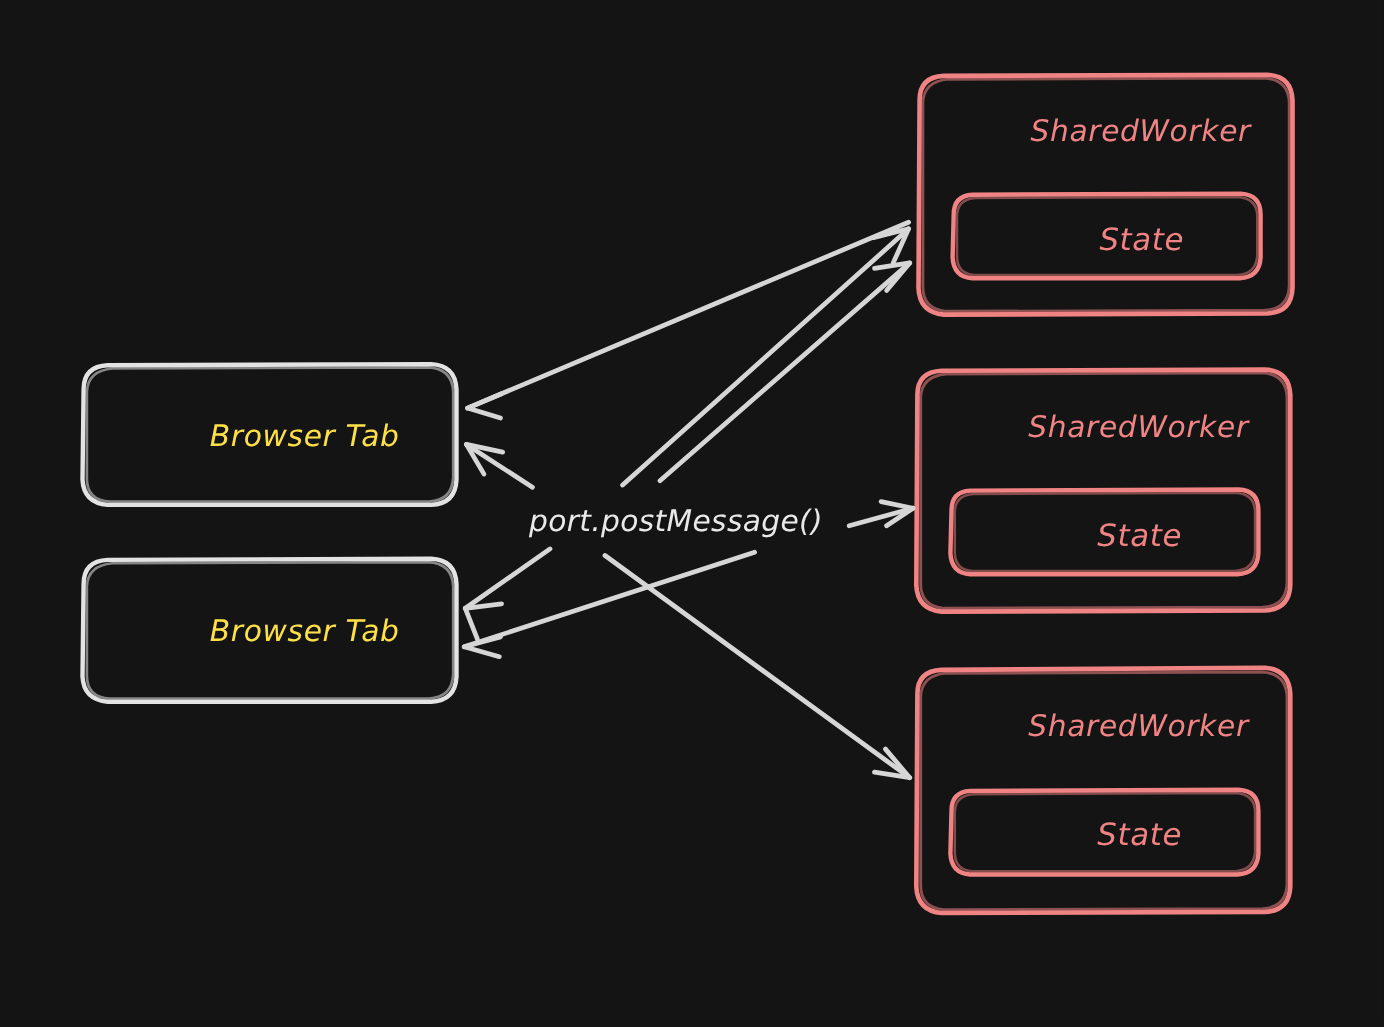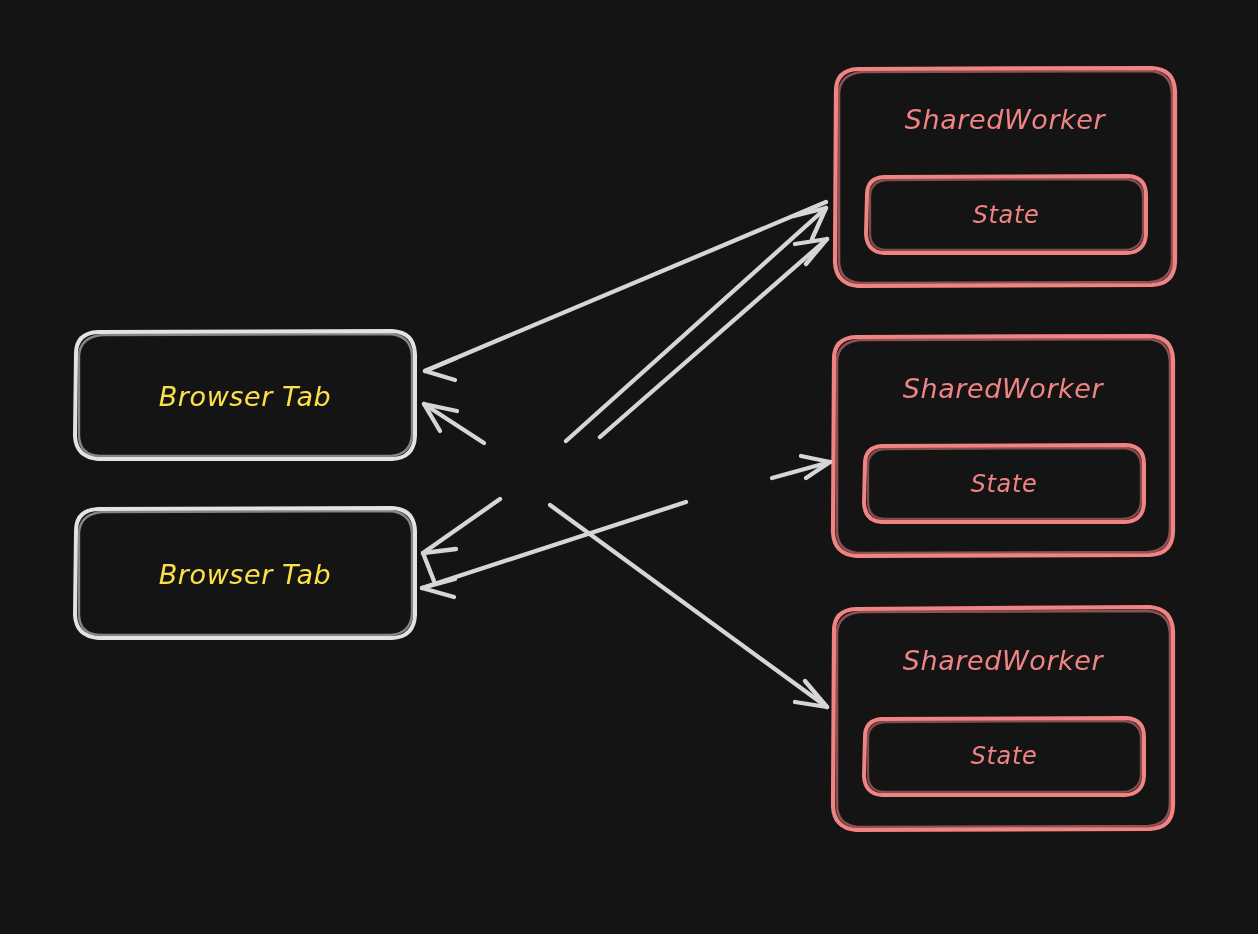--- a/index.html
+++ b/index.html
@@ -25,28 +25,29 @@
     overflow: visible;
   }
   .node-label {
     position: absolute;
     text-align: center;
     white-space: nowrap;
     pointer-events: none;
     font-family: "DejaVu Sans", sans-serif;
     font-style: italic;
     letter-spacing: 0.6px;
+    margin-left: 32px;
   }
   .worker-title {
     color: #f08383;
     font-size: 27px;
   }
   .state-title {
     color: #f08383;
-    font-size: 24px;
+    font-size: 28px;
   }
   .tab-title {
     color: #fde047;
     font-size: 27px;
   }
   .edge-label {
     position: absolute;
     color: #e9e9e9;
     font-size: 27px;
     white-space: nowrap;
@@ -228,14 +229,15 @@
 
   <div class="node-label worker-title" style="left:833px; top:373px; width:340px;">SharedWorker</div>
   <div class="node-label state-title" style="left:864px; top:470px; width:280px;">State</div>
 
   <div class="node-label worker-title" style="left:833px; top:645px; width:340px;">SharedWorker</div>
   <div class="node-label state-title" style="left:864px; top:742px; width:280px;">State</div>
 
   <div class="node-label tab-title" style="left:75px; top:381px; width:340px;">Browser Tab</div>
   <div class="node-label tab-title" style="left:75px; top:559px; width:340px;">Browser Tab</div>
 
+  <div class="edge-label" style="left:481px; top:459px;">port.postMessage()</div>
 
 </div>
 
 </body></html>

